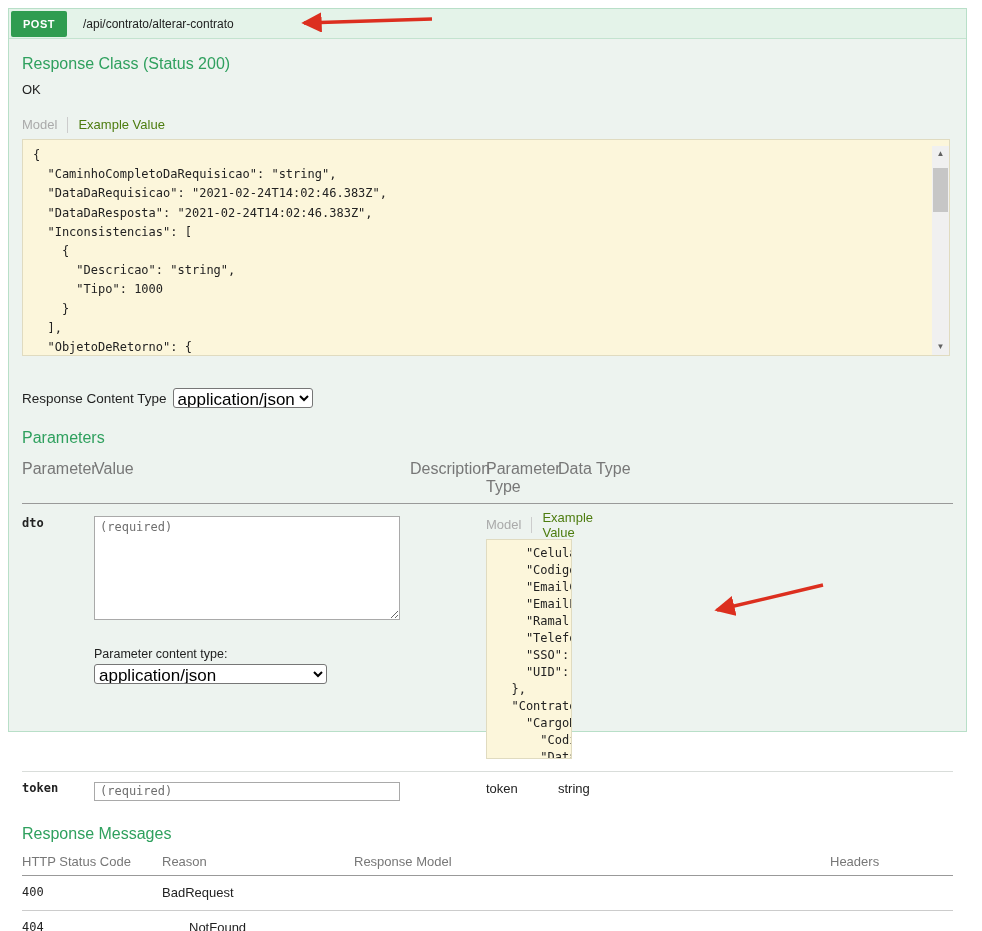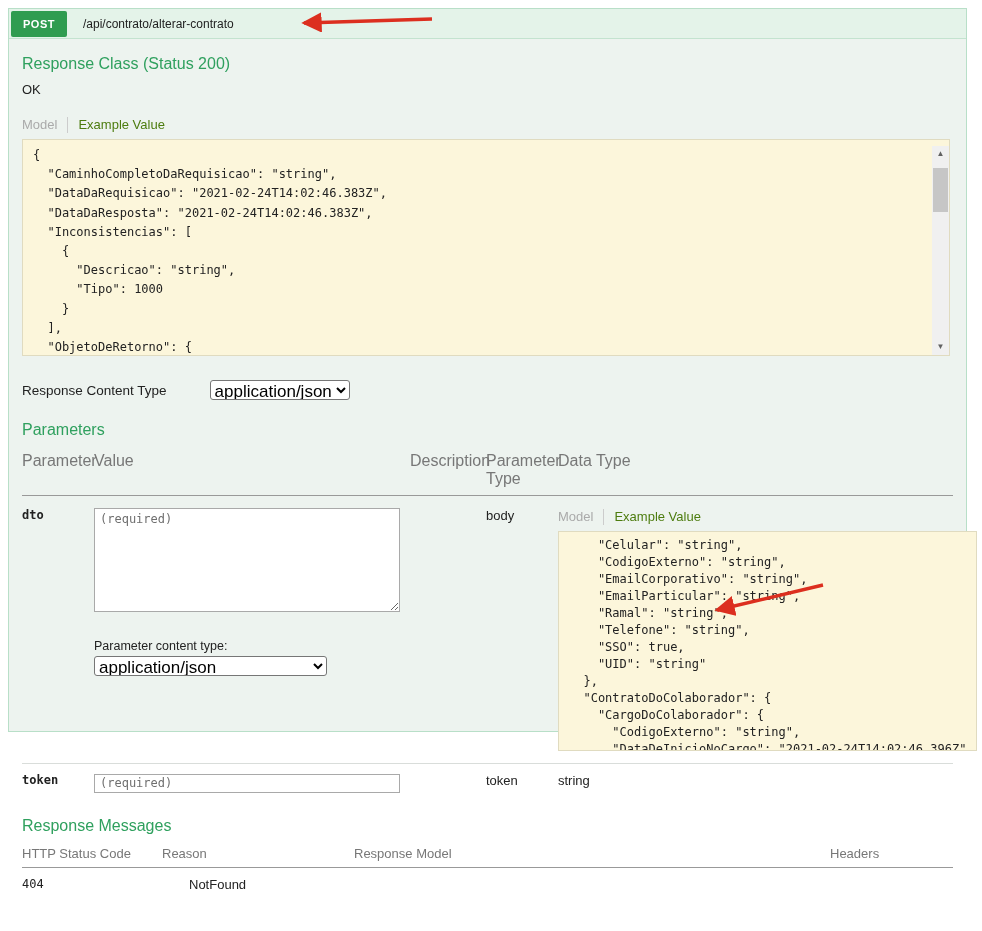--- a/index.html
+++ b/index.html
@@ -23,21 +23,21 @@
              font-family:"DejaVu Sans Mono", monospace; font-size:12px; color:#222;
              overflow:hidden; white-space:pre; }
   .codewrap { position:relative; }
   pre.code.top { height:217px; line-height:19.2px; padding:6px 10px; margin-right:3px; }
   
   .vscroll { position:absolute; top:7px; right:4px; bottom:1px; width:17px; background:#f0f0f0; }
   .vs-arrow { position:absolute; left:0; width:17px; height:16px; color:#616161;
               font-size:8px; line-height:16px; text-align:center; }
   .vs-up { top:0; } .vs-down { bottom:0; }
   .vs-thumb { position:absolute; left:1px; width:15px; top:22px; height:44px; background:#c6c6c6; }
-  .rct-row { display:flex; align-items:center; margin-top:24px; font-size:13.5px;gap:37px; }
+  .rct-row { display:flex; align-items:center; margin-top:32px; font-size:13.5px; }
   select { font-family:"Liberation Sans", sans-serif; font-size:17px; height:20px;
            border:1px solid #767676; border-radius:3px; background:#fff; }
   .rct-row select { margin-left:6px; }
   
   .pgrid { display:grid; grid-template-columns:72px 316px 76px 72px 1fr; }
   .phead { margin-top:13px; padding-bottom:7px; border-bottom:1px solid #999;
            font-size:16px; color:#777; }
   .phead > div { padding-right:6px; }
   .prow { padding-top:12px; }
   .prow.dto { padding-bottom:12px; border-bottom:1px solid #d9ddda; }
@@ -122,21 +122,20 @@
     <div class="pgrid prow dto">
       <div class="pname">dto</div>
       <div>
         <textarea class="pvalue" placeholder="(required)" style=""></textarea>
         <div class="pct-label">Parameter content type:</div>
         <select class="pct-select">
           <option>application/json</option>
         </select>
       </div>
       <div></div>
-      <div class="ptype">body</div>
       <div class="dt-cell">
         <div class="tabs">
           <span class="tab-inactive">Model</span>
           <span class="tab-sep"></span>
           <span class="tab-active">Example Value</span>
         </div>
         <pre class="code dto">    "Celular": "string",
     "CodigoExterno": "string",
     "EmailCorporativo": "string",
     "EmailParticular": "string",
@@ -164,20 +163,26 @@
 
     <div class="sec-title" style="margin-top:14px;">Response Messages</div>
 
     <div class="rmgrid rmhead">
       <div>HTTP Status Code</div>
       <div>Reason</div>
       <div>Response Model</div>
       <div>Headers</div>
     </div>
 
+    <div class="rmgrid rmrow">
+      <div class="rmcode">400</div>
+      <div>BadRequest</div>
+      <div></div>
+      <div></div>
+    </div>
 
     <div class="rmgrid rmrow last">
       <div class="rmcode">404</div>
       <div>NotFound</div>
       <div></div>
       <div></div>
     </div>
 
   </div>
 </div>

